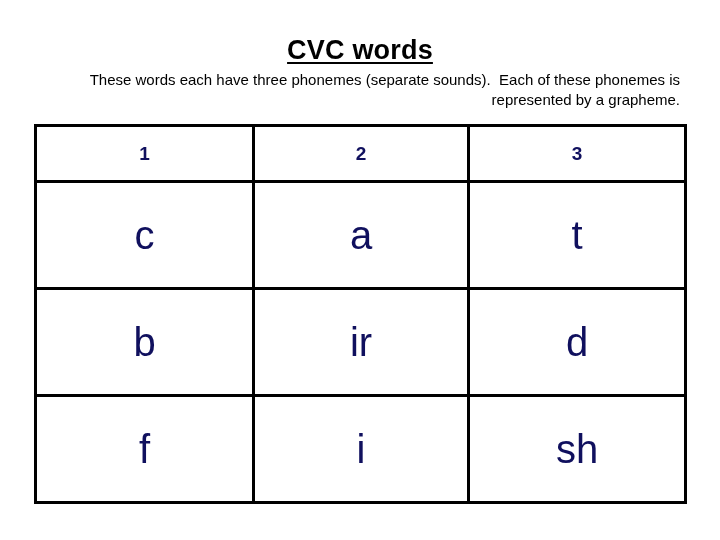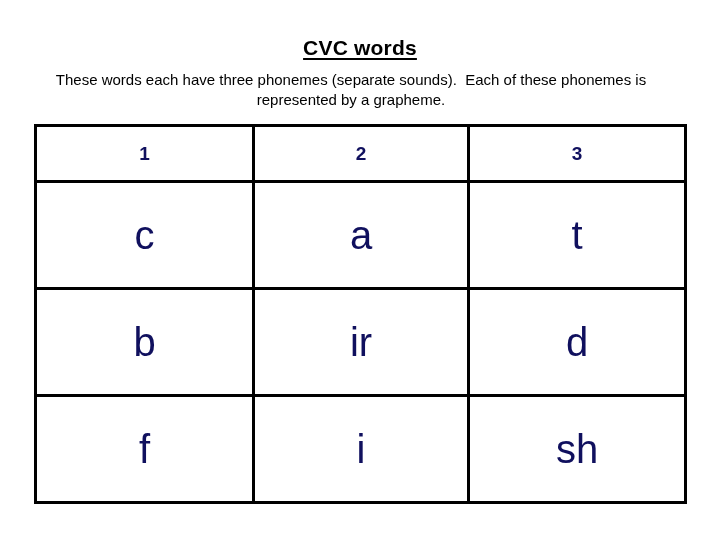--- a/index.html
+++ b/index.html
@@ -25,36 +25,36 @@
   .title-block {
     position: absolute;
     top: 36px;
     left: 0;
     width: 720px;
     text-align: center;
   }
   .title-text {
     display: inline-block;
     font-family: "Liberation Sans", sans-serif;
-    font-size: 21px;
+    font-size: 27px;
     font-weight: bold;
     color: #000000;
     text-decoration: underline;
     text-underline-offset: 3px;
     letter-spacing: 0.2px;
     line-height: 1.1;
   }
 
   
   .subtitle-block {
     position: absolute;
     top: 70px;
-    left: 31px;
+    left: 40px;
     width: 640px;
-    text-align: center;
+    text-align: right;
   }
   .subtitle-text {
     font-family: "Liberation Sans", sans-serif;
     font-size: 15px;
     font-weight: normal;
     color: #000000;
     line-height: 20px;
     white-space: pre-wrap;
   }
 

